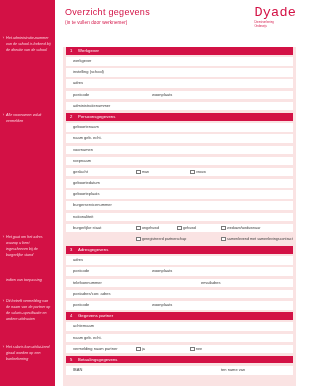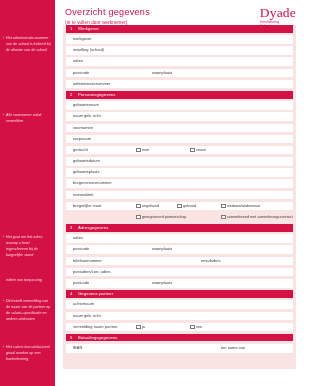--- a/index.html
+++ b/index.html
@@ -33,42 +33,42 @@
 
   
   .main{
     position:absolute;left:55px;top:0;width:243px;height:386px;
     background:#ffffff;
     box-sizing:border-box;
   }
 
   
   .header{
-    position:relative;height:25px;
+    position:relative;height:47px;
     padding:7px 8px 0 10px;box-sizing:border-box;
   }
   .title{
     color:#d31145;
     font-size:9px;
     letter-spacing:.3px;
     font-weight:400;
     margin:0;
   }
   .subtitle{
     color:#d31145;
     font-size:4.6px;
     margin-top:2.5px;
     letter-spacing:.1px;
   }
   .logo-wrap{
     position:absolute;right:2px;top:6px;text-align:left;
   }
   .logo-word{
     color:#d31145;
-    font-family:Liberation Serif, serif;
+    font-family:Liberation Mono, monospace;
     font-size:13.5px;
     letter-spacing:.2px;
     line-height:1;
   }
   .logo-sub{
     color:#d31145;
     font-size:2.7px;
     line-height:1.25;
     margin-top:1px;
     letter-spacing:.05px;

